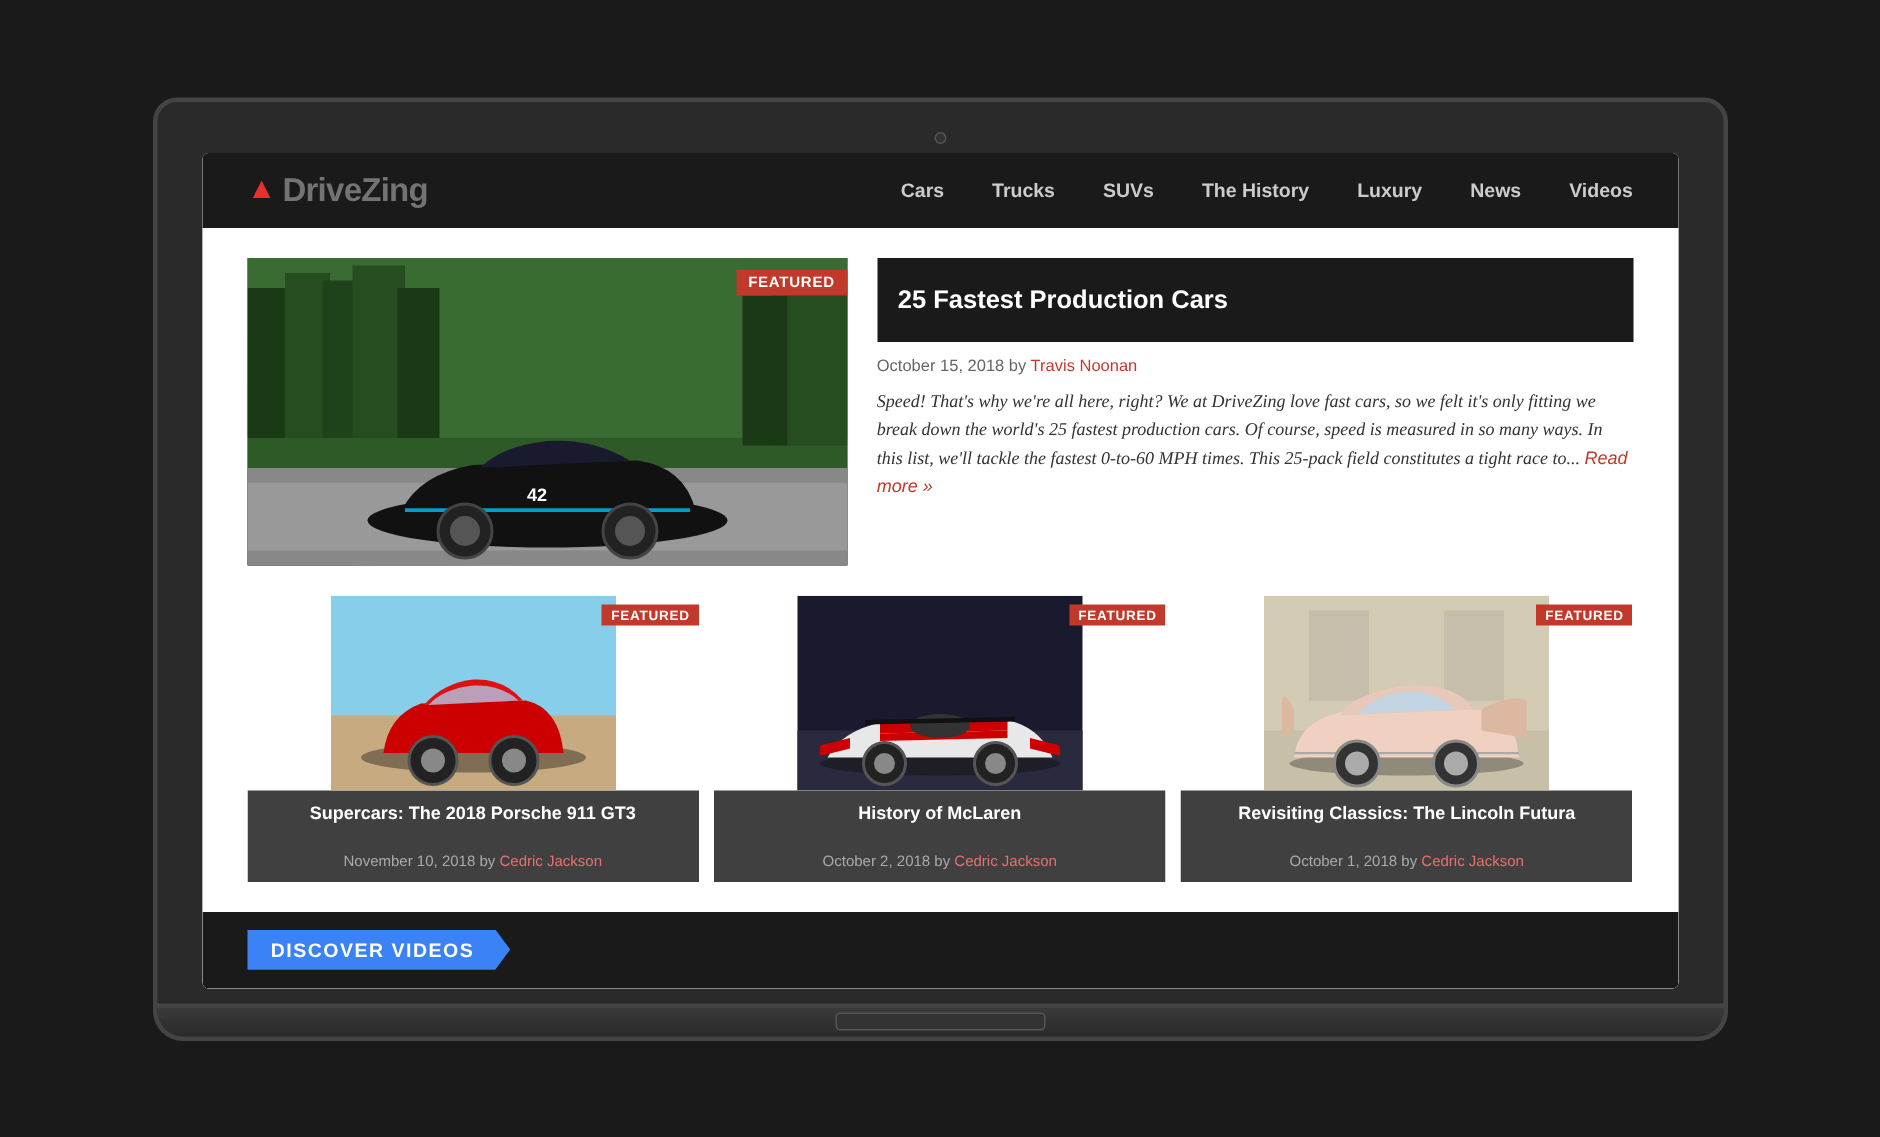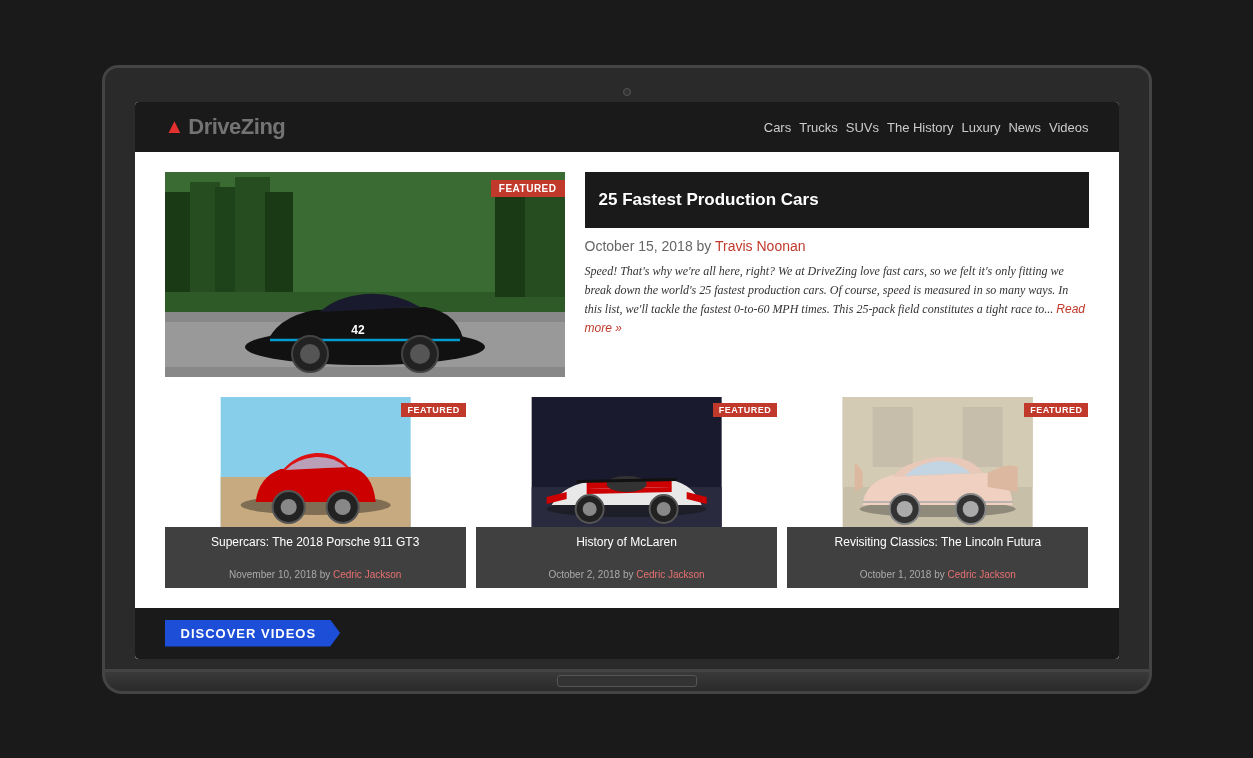--- a/index.html
+++ b/index.html
@@ -76,22 +76,23 @@
     .logo-text {
       color: #737373;
       font-size: 22px;
       font-family: Arial, sans-serif;
       font-weight: bold;
       letter-spacing: -0.5px;
       text-align: right;
     }
     .nav-menu {
       display: flex;
-      gap: 8px;
+      gap: 32px;
       list-style: none;
+      font-weight: bold;
     }
     .nav-item a {
       color: #ccc;
       text-decoration: none;
       font-family: Arial, sans-serif;
       font-size: 13px;
     }
 
     .site-content {
       background: #fff;
@@ -155,21 +156,21 @@
       margin-bottom: 10px;
     }
     .article-title-block h1 {
       color: #fff;
       font-size: 17px;
       font-family: Arial, sans-serif;
       font-weight: bold;
     }
     .article-meta {
       font-family: Arial, sans-serif;
-      font-size: 14px;
+      font-size: 11px;
       color: #666;
       margin-bottom: 8px;
     }
     .article-meta .author {
       color: #c0392b;
     }
     .article-excerpt {
       font-size: 12px;
       line-height: 1.6;
       color: #333;
@@ -213,21 +214,21 @@
       letter-spacing: 0.5px;
     }
     .card-info {
       background: rgba(0,0,0,0.75);
       padding: 8px 10px;
     }
     .card-title {
       color: #fff;
       font-family: Arial, sans-serif;
       font-size: 12px;
-      font-weight: normal;
+      font-weight: bold;
       text-align: center;
       margin-bottom: 20px;
     }
     .card-meta {
       color: #aaa;
       font-family: Arial, sans-serif;
       font-size: 10px;
       text-align: center;
     }
     .card-meta .author {
@@ -237,21 +238,21 @@
     
     .discover-section {
       background: #1a1a1a;
       margin: 0 -30px -30px;
       padding: 12px 30px;
       display: flex;
       align-items: center;
       gap: 0;
     }
     .discover-label {
-      background: #1d4ed8;
+      background: #3b82f6;
       color: #fff;
       font-family: Arial, sans-serif;
       font-size: 13px;
       font-weight: bold;
       padding: 6px 16px;
       letter-spacing: 1px;
       clip-path: polygon(0 0, calc(100% - 10px) 0, 100% 50%, calc(100% - 10px) 100%, 0 100%);
       padding-right: 24px;
     }
   </style>

